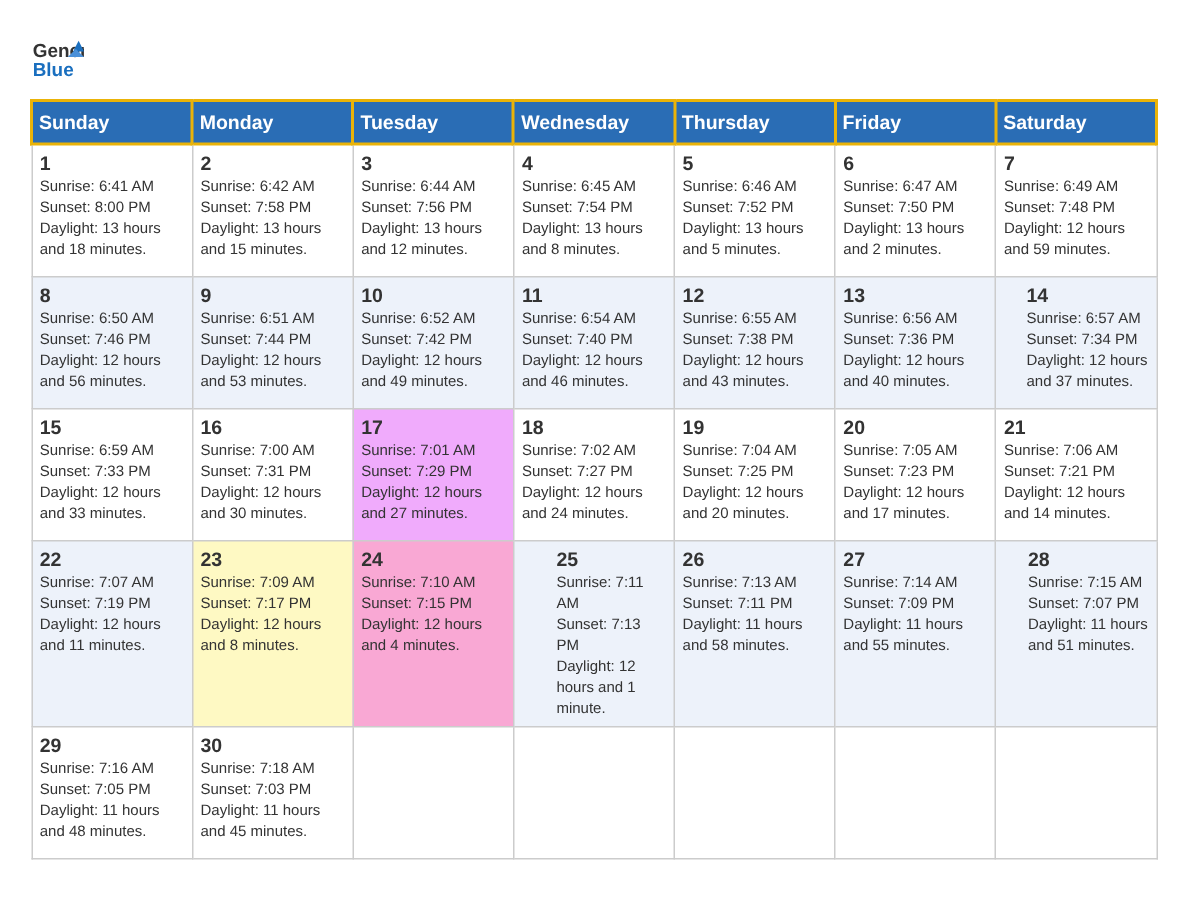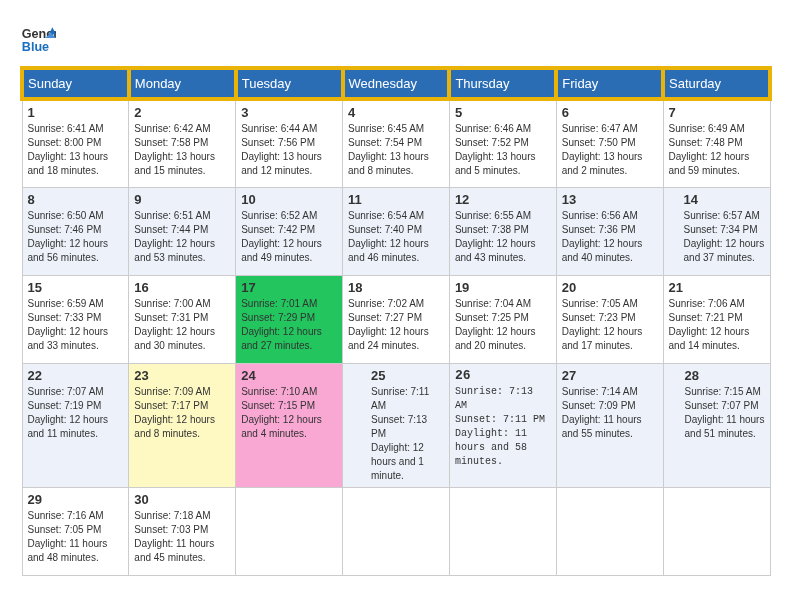--- a/index.html
+++ b/index.html
@@ -39,24 +39,24 @@
     }
     table {
       width: 100%;
       border-collapse: collapse;
       table-layout: fixed;
     }
     thead th {
       background-color: #2a6db5;
       color: #fff;
       font-size: 13px;
-      font-weight: normal;
+      font-weight: bold;
       padding: 6px 4px;
       text-align: left;
-      border: 4px solid #eab308;
+      border: 2px solid #eab308;
     }
     tbody td {
       vertical-align: top;
       padding: 4px 5px;
       font-size: 10.5px;
       color: #333;
       border: 1px solid #ccc;
       height: 88px;
     }
     tbody tr:nth-child(odd) td {
@@ -173,21 +173,21 @@
       </tr>
       <tr>
         <td style="background: rgb(255, 255, 255);">
         <span class="day-num">15</span>
         <span class="day-info">Sunrise: 6:59 AM<br>Sunset: 7:33 PM<br>Daylight: 12 hours and 33 minutes.</span>
       </td>
         <td style="background: rgb(255, 255, 255);">
         <span class="day-num">16</span>
         <span class="day-info">Sunrise: 7:00 AM<br>Sunset: 7:31 PM<br>Daylight: 12 hours and 30 minutes.</span>
       </td>
-        <td style="background: #22c55e;">
+        <td style="background: #f0abfc;">
         <span class="day-num">17</span>
         <span class="day-info">Sunrise: 7:01 AM<br>Sunset: 7:29 PM<br>Daylight: 12 hours and 27 minutes.</span>
       </td>
         <td style="background: rgb(255, 255, 255);">
         <span class="day-num">18</span>
         <span class="day-info">Sunrise: 7:02 AM<br>Sunset: 7:27 PM<br>Daylight: 12 hours and 24 minutes.</span>
       </td>
         <td style="background: rgb(255, 255, 255);">
         <span class="day-num">19</span>
         <span class="day-info">Sunrise: 7:04 AM<br>Sunset: 7:25 PM<br>Daylight: 12 hours and 20 minutes.</span>
@@ -211,21 +211,21 @@
         <span class="day-info">Sunrise: 7:09 AM<br>Sunset: 7:17 PM<br>Daylight: 12 hours and 8 minutes.</span>
       </td>
         <td style="background: #f9a8d4; margin-top: 44px;">
         <span class="day-num">24</span>
         <span class="day-info">Sunrise: 7:10 AM<br>Sunset: 7:15 PM<br>Daylight: 12 hours and 4 minutes.</span>
       </td>
         <td style="background: rgb(237, 242, 250); padding-left: 28px;">
         <span class="day-num">25</span>
         <span class="day-info">Sunrise: 7:11 AM<br>Sunset: 7:13 PM<br>Daylight: 12 hours and 1 minute.</span>
       </td>
-        <td style="background: rgb(237, 242, 250); font-family: Liberation Mono, monospace;">
+        <td style="background: rgb(237, 242, 250);">
         <span class="day-num">26</span>
         <span class="day-info">Sunrise: 7:13 AM<br>Sunset: 7:11 PM<br>Daylight: 11 hours and 58 minutes.</span>
       </td>
         <td style="background: rgb(237, 242, 250);">
         <span class="day-num">27</span>
         <span class="day-info">Sunrise: 7:14 AM<br>Sunset: 7:09 PM<br>Daylight: 11 hours and 55 minutes.</span>
       </td>
         <td style="background: rgb(237, 242, 250); padding-left: 21px;">
         <span class="day-num">28</span>
         <span class="day-info">Sunrise: 7:15 AM<br>Sunset: 7:07 PM<br>Daylight: 11 hours and 51 minutes.</span>

